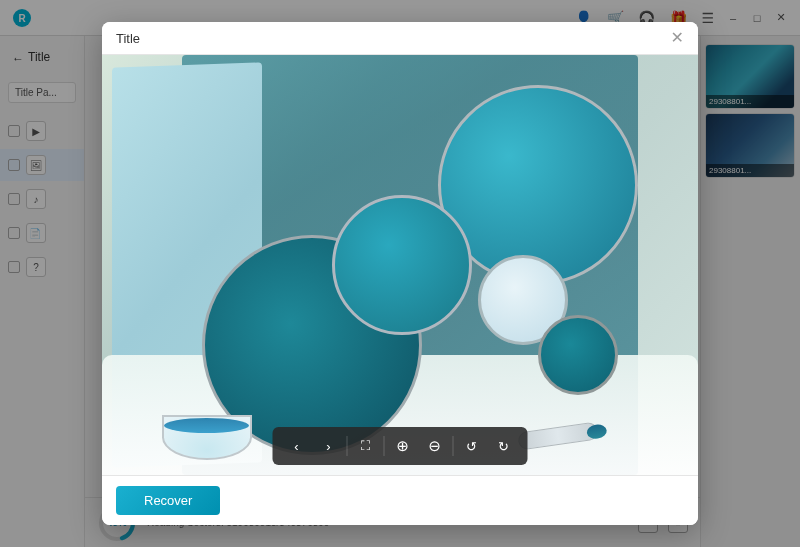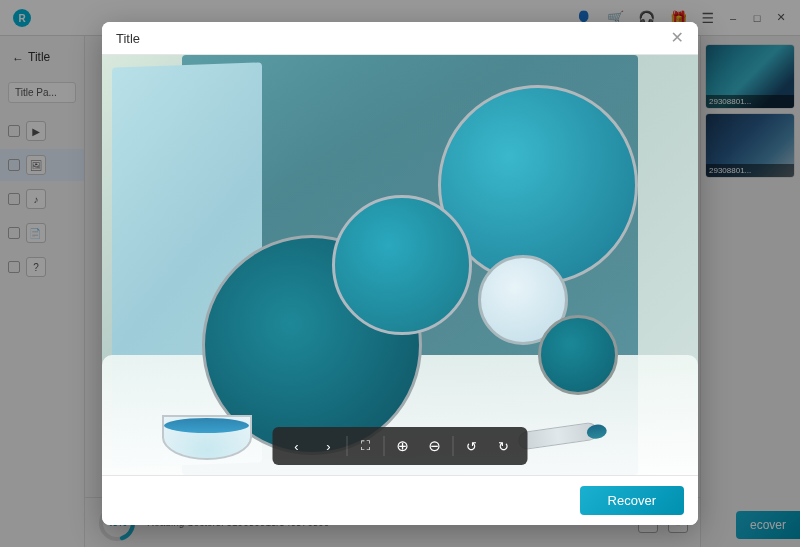--- a/index.html
+++ b/index.html
@@ -359,21 +359,20 @@
     .toolbar-divider {
       width: 1px;
       height: 20px;
       background: rgba(255,255,255,0.2);
     }
 
     
     .modal-footer {
       display: flex;
       align-items: center;
-      justify-content: flex-end;
       padding: 10px 14px;
       background: #fff;
       border-top: 1px solid #e5e5e5;
     }
     .recover-btn {
       padding: 7px 28px;
       background: linear-gradient(135deg, #1ab0d0, #0090b0);
       color: #fff;
       border: none;
       border-radius: 4px;
@@ -481,23 +480,20 @@
         </div>
         <span style="font-size:10px;color:#666;flex:1;">Reading Sectors: 519080913/340876890</span>
         <div class="pause-btn">
           <span>⏸</span>
         </div>
         <div class="stop-btn">
           <span>⏹</span>
         </div>
       </div>
 
-      <button class="main-recover-btn">
-        <span>ecover</span>
-      </button>
 
     </div>
   </div>
 
   <div class="modal-overlay">
     <div class="modal">
 
       <div class="modal-header">
         <span class="modal-title">Title</span>
         <span class="modal-close">✕</span>

